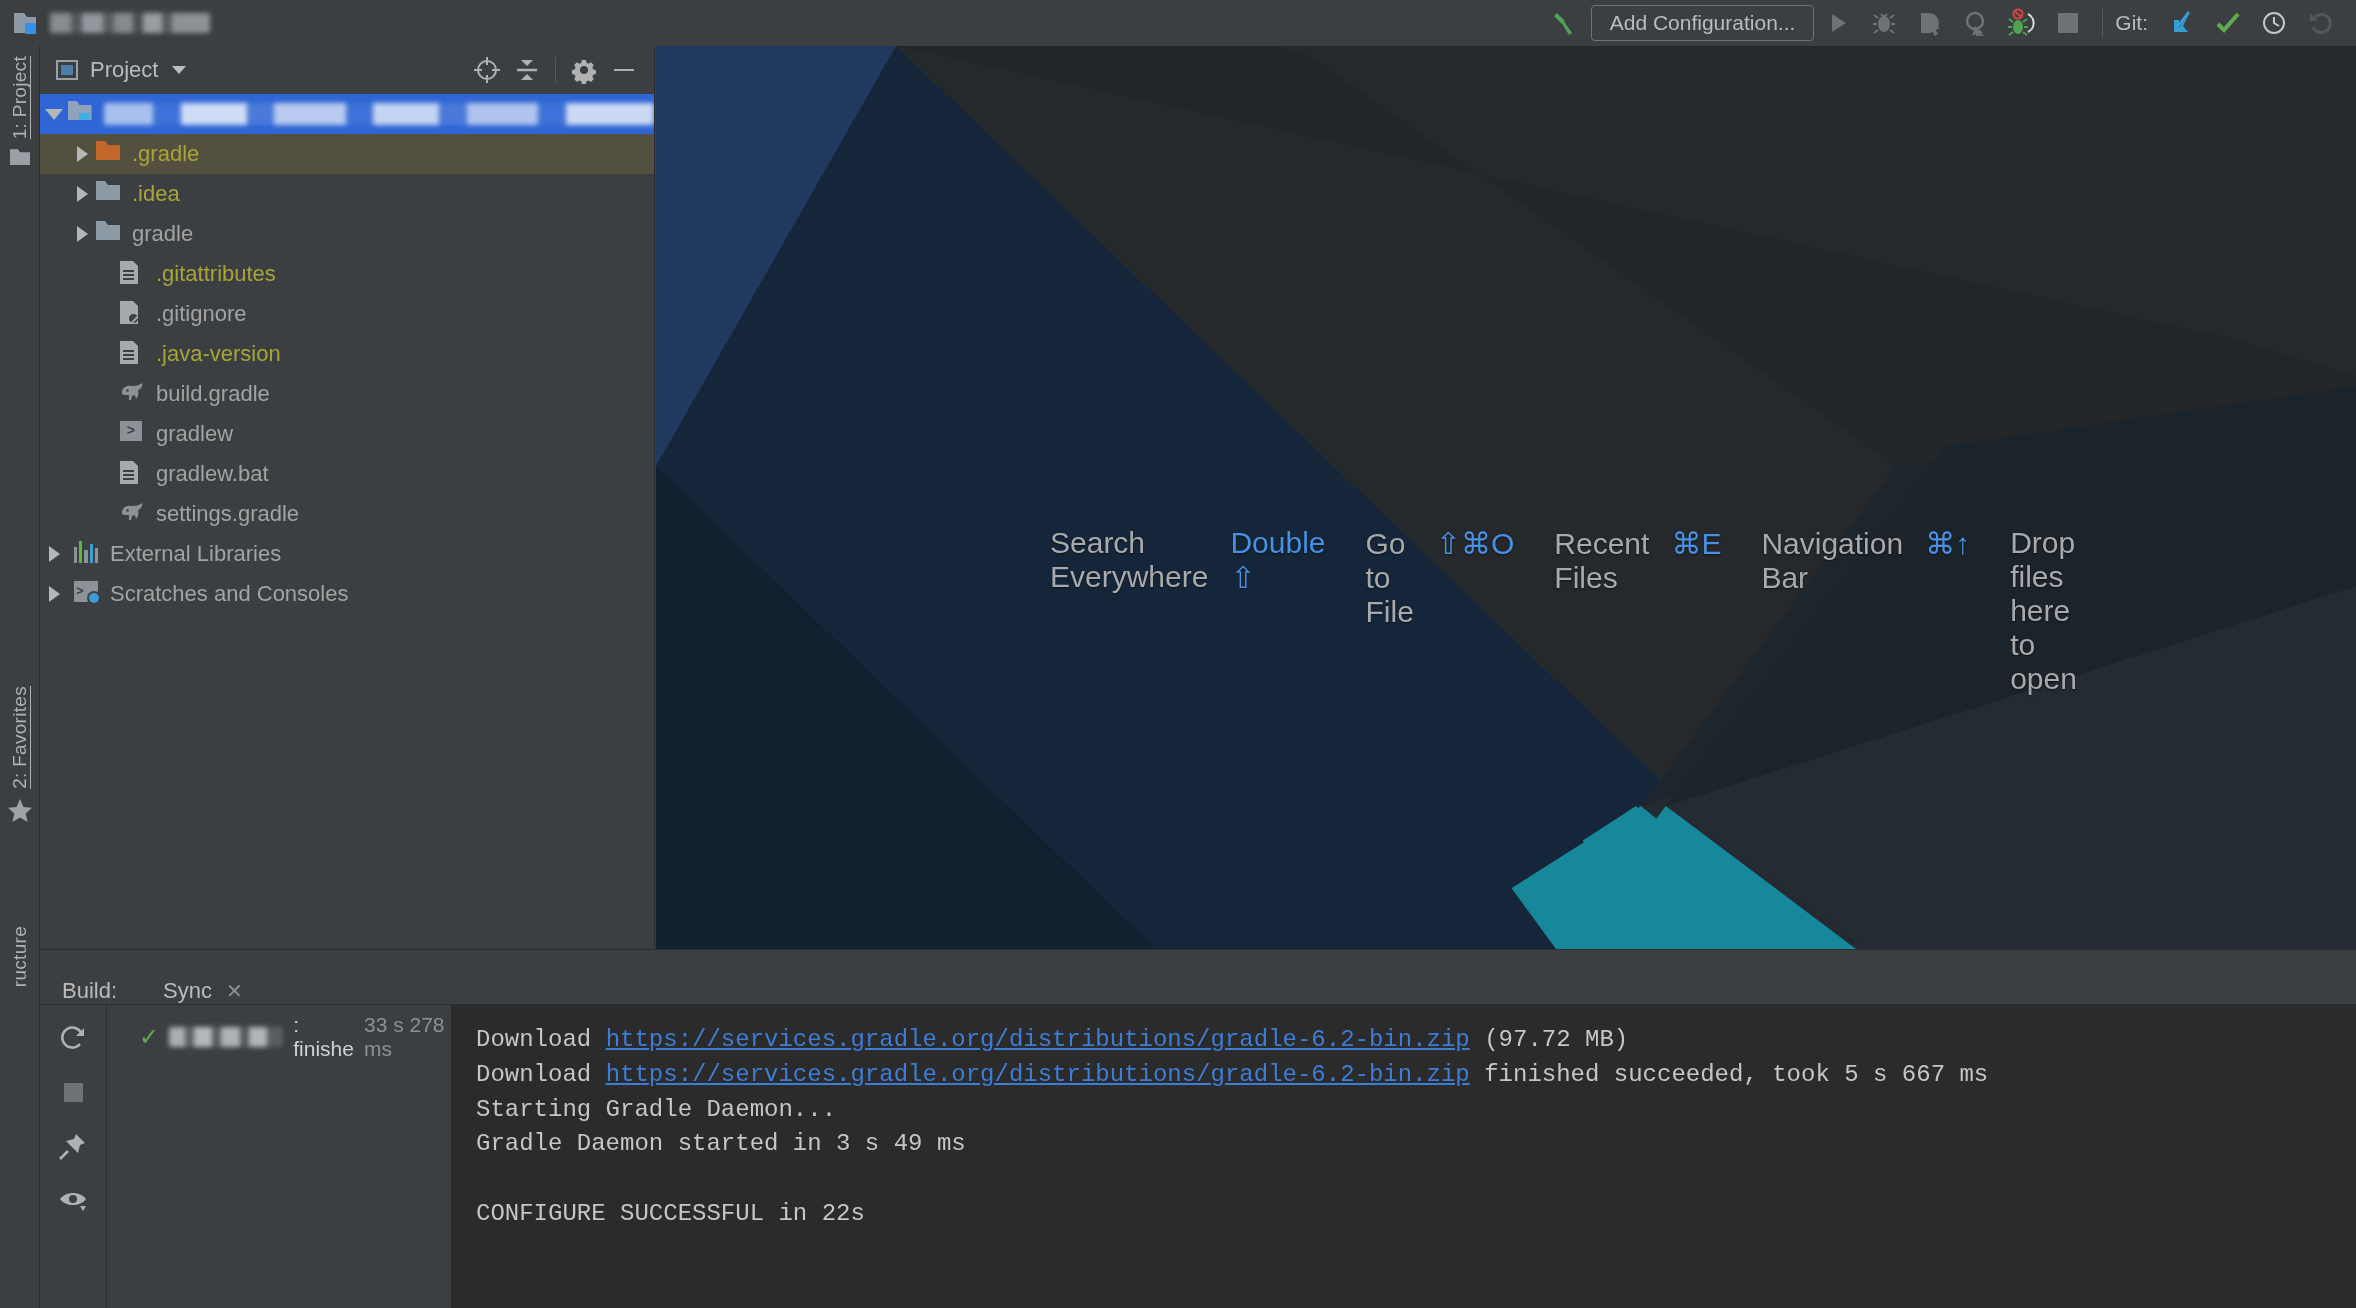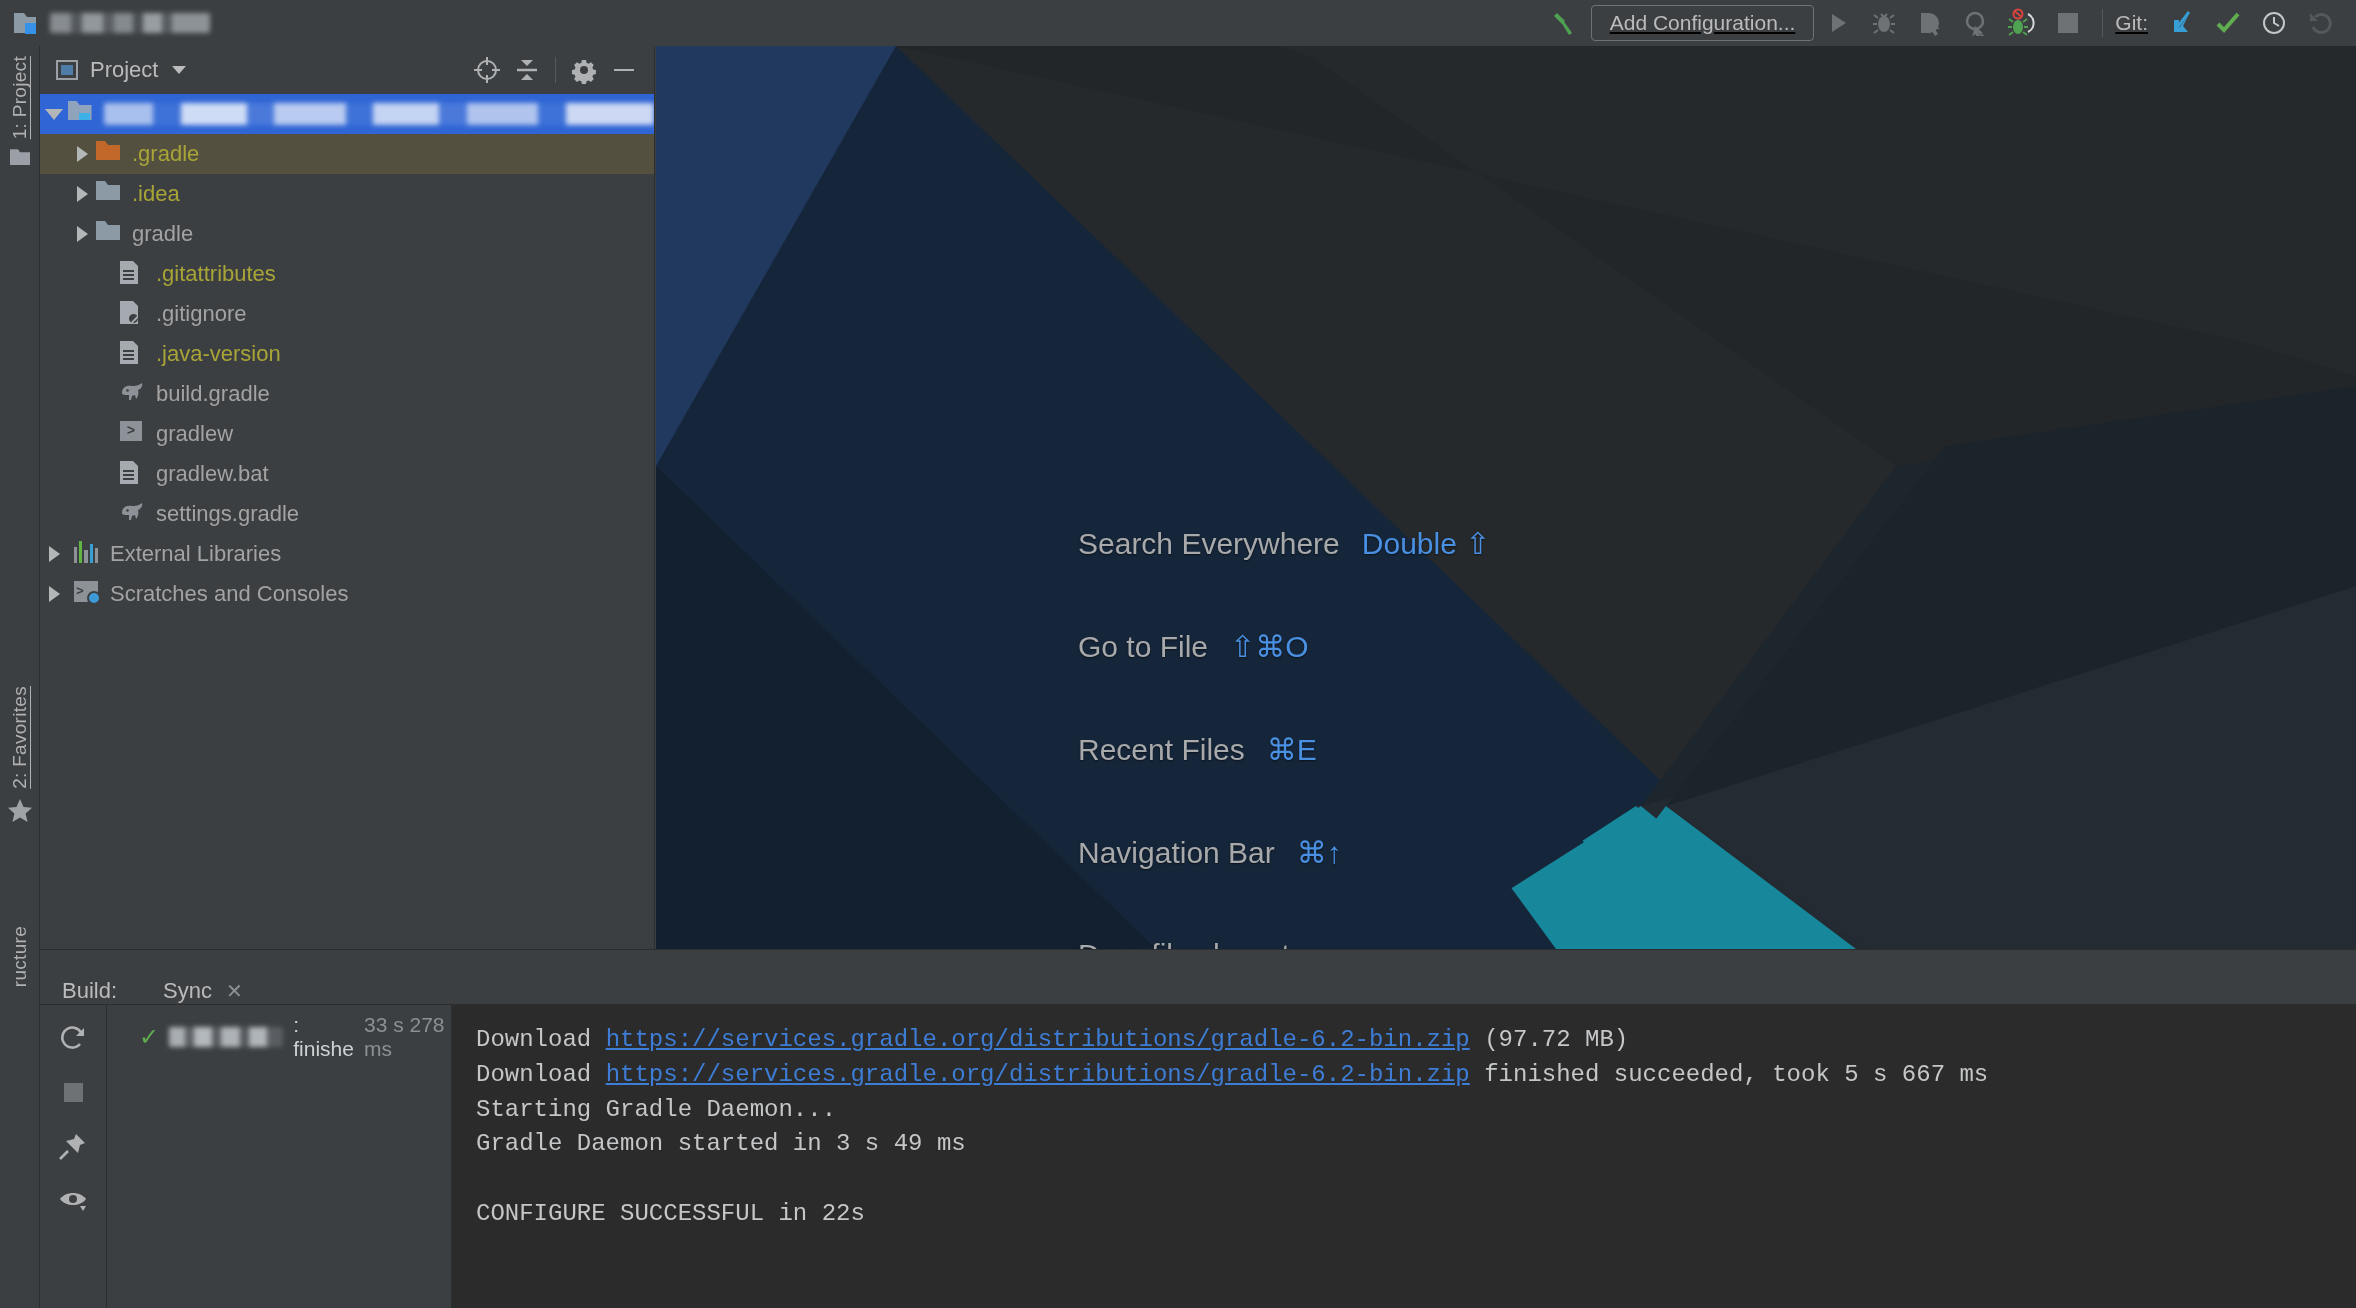--- a/index.html
+++ b/index.html
@@ -7,21 +7,21 @@
     width:2356px; height:1308px;
     background:#3C3F41;
     font-family:"Liberation Sans", sans-serif;
     overflow:hidden;
   }
   .app { position:relative; width:2356px; height:1308px; }
 
   
   .toolbar {
     position:absolute; left:0; top:0; width:2356px; height:46px;
-    background:#3C3F41; display:flex; align-items:center;text-decoration:underline;
+    background:#3C3F41; display:flex; align-items:center;
   }
   .tb-title-wrap { display:flex; align-items:center; gap:10px; padding-left:14px; }
   .proj-icon { position:relative; width:26px; height:24px; }
   .proj-icon .f1 { position:absolute; left:0; top:2px; width:22px; height:20px;
       background:#8C9AA6; clip-path:polygon(0 0,10px 0,13px 4px,22px 4px,22px 20px,0 20px); }
   .proj-icon .f2 { position:absolute; left:11px; top:12px; width:11px; height:11px; background:#3592E8; }
   .blur-title {
     width:160px; height:20px; border-radius:2px;
     background:
       linear-gradient(90deg,#8e9398 0 13%,#565b60 13% 20%,#9aa0a5 20% 33%,#5d6267 33% 40%,#8b9196 40% 52%,#4d5257 52% 58%,#a0a6ab 58% 70%,#5a5f64 70% 76%,#949a9f 76% 100%);
@@ -110,21 +110,21 @@
   .scratch-ic i{position:absolute;right:-3px;bottom:-3px;width:14px;height:14px;border-radius:50%;
     background:#3D9AD6;border:2px solid #3C3F41;}
 
   
   .editor {
     position:absolute; left:656px; top:46px; width:1700px; height:903px;
     background:#2B2B2B; overflow:hidden;
   }
   .shortcuts {
     position:absolute; left:394px; top:480px; width:900px;
-    display:flex; flex-direction:column; gap:68px;margin-left:28px;
+    display:flex; flex-direction:row; gap:40px;
   }
   .sc-row { display:flex; align-items:baseline; gap:22px; }
   .sc-name { color:#A7A9AB; font-size:30px; text-shadow:0 1px 2px rgba(0,0,0,.55); }
   .sc-key { color:#4A90E2; font-size:30px; text-shadow:0 1px 2px rgba(0,0,0,.55); }
 
   
   .build-panel {
     position:absolute; left:40px; top:949px; width:2316px; height:359px; background:#3C3F41;
   }
   .bp-header { height:55px; display:flex; align-items:flex-end; padding-left:22px;

